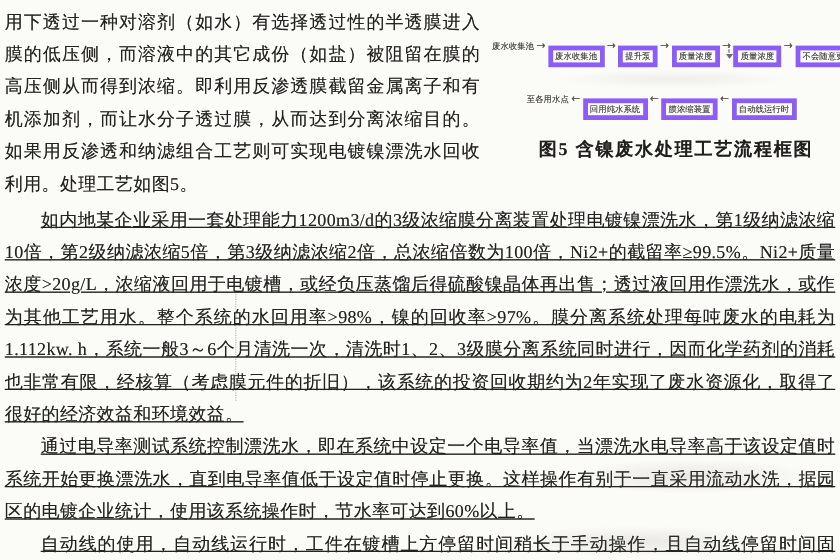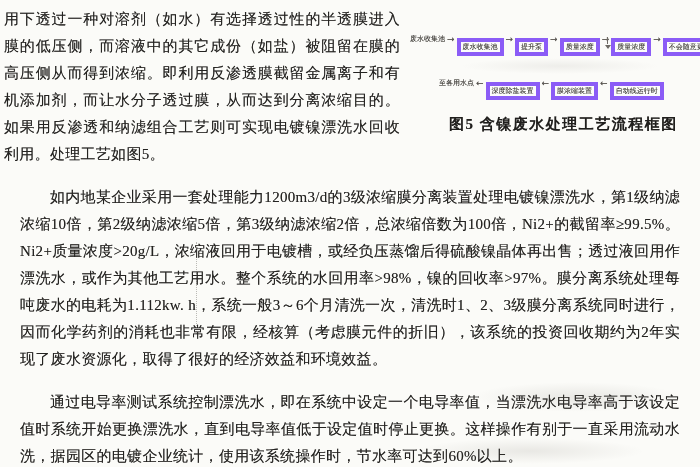--- a/index.html
+++ b/index.html
@@ -72,21 +72,21 @@
     color:#201f1d;
   }
   
   .body-text{
     margin-top:3px;
     font-size:15px;
     line-height:27px;
     text-align:justify;
     letter-spacing:.3px;
   }
-  .body-text p{margin:16px;text-indent:2em;}
+  .body-text p{margin:0;text-indent:2em;text-decoration:underline;}
   
   .fold-line{
     position:absolute;left:196px;top:242px;height:92px;width:0;
     border-left:1px dotted rgba(70,66,60,.35);
     pointer-events:none;
   }
   .smudge{
     position:absolute;pointer-events:none;border-radius:50%;
     background:radial-gradient(ellipse at center, rgba(120,115,105,.14) 0%, rgba(120,115,105,0) 70%);
   }
@@ -118,21 +118,21 @@
           <span class="fbox">质量浓度</span>
           <span class="ar ar-r"></span>
           <span class="fbox">不会随意更改</span>
         </div>
 
         <div class="vconn"></div>
 
         <div class="frow frow2">
           <span class="flabel">至各用水点</span>
           <span class="ar ar-l"></span>
-          <span class="fbox">深度除盐装置</span>
+          <span class="fbox">回用纯水系统</span>
           <span class="ar ar-l"></span>
           <span class="fbox">膜浓缩装置</span>
           <span class="ar ar-l"></span>
           <span class="fbox">自动线运行时</span>
         </div>
 
         <div class="fig-caption">图5 含镍废水处理工艺流程框图</div>
       </div>
     </div>
   </div>

